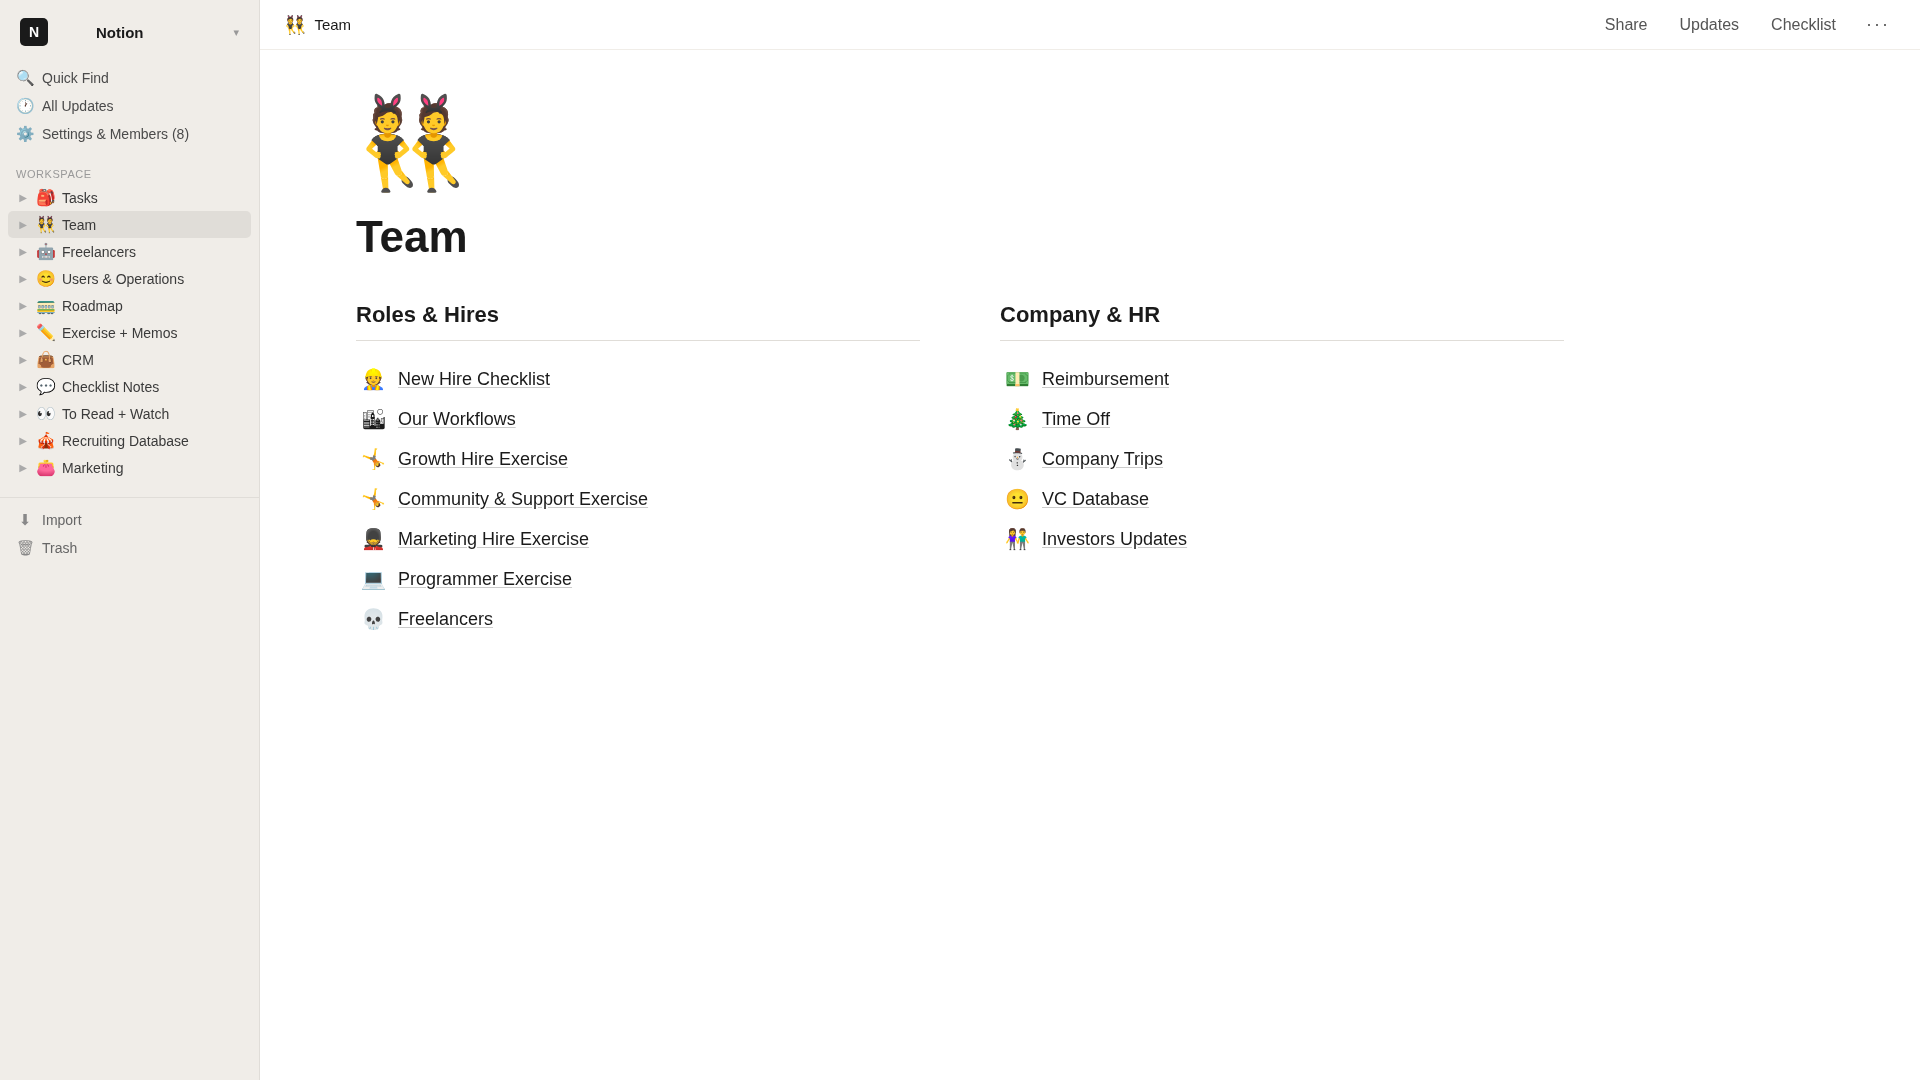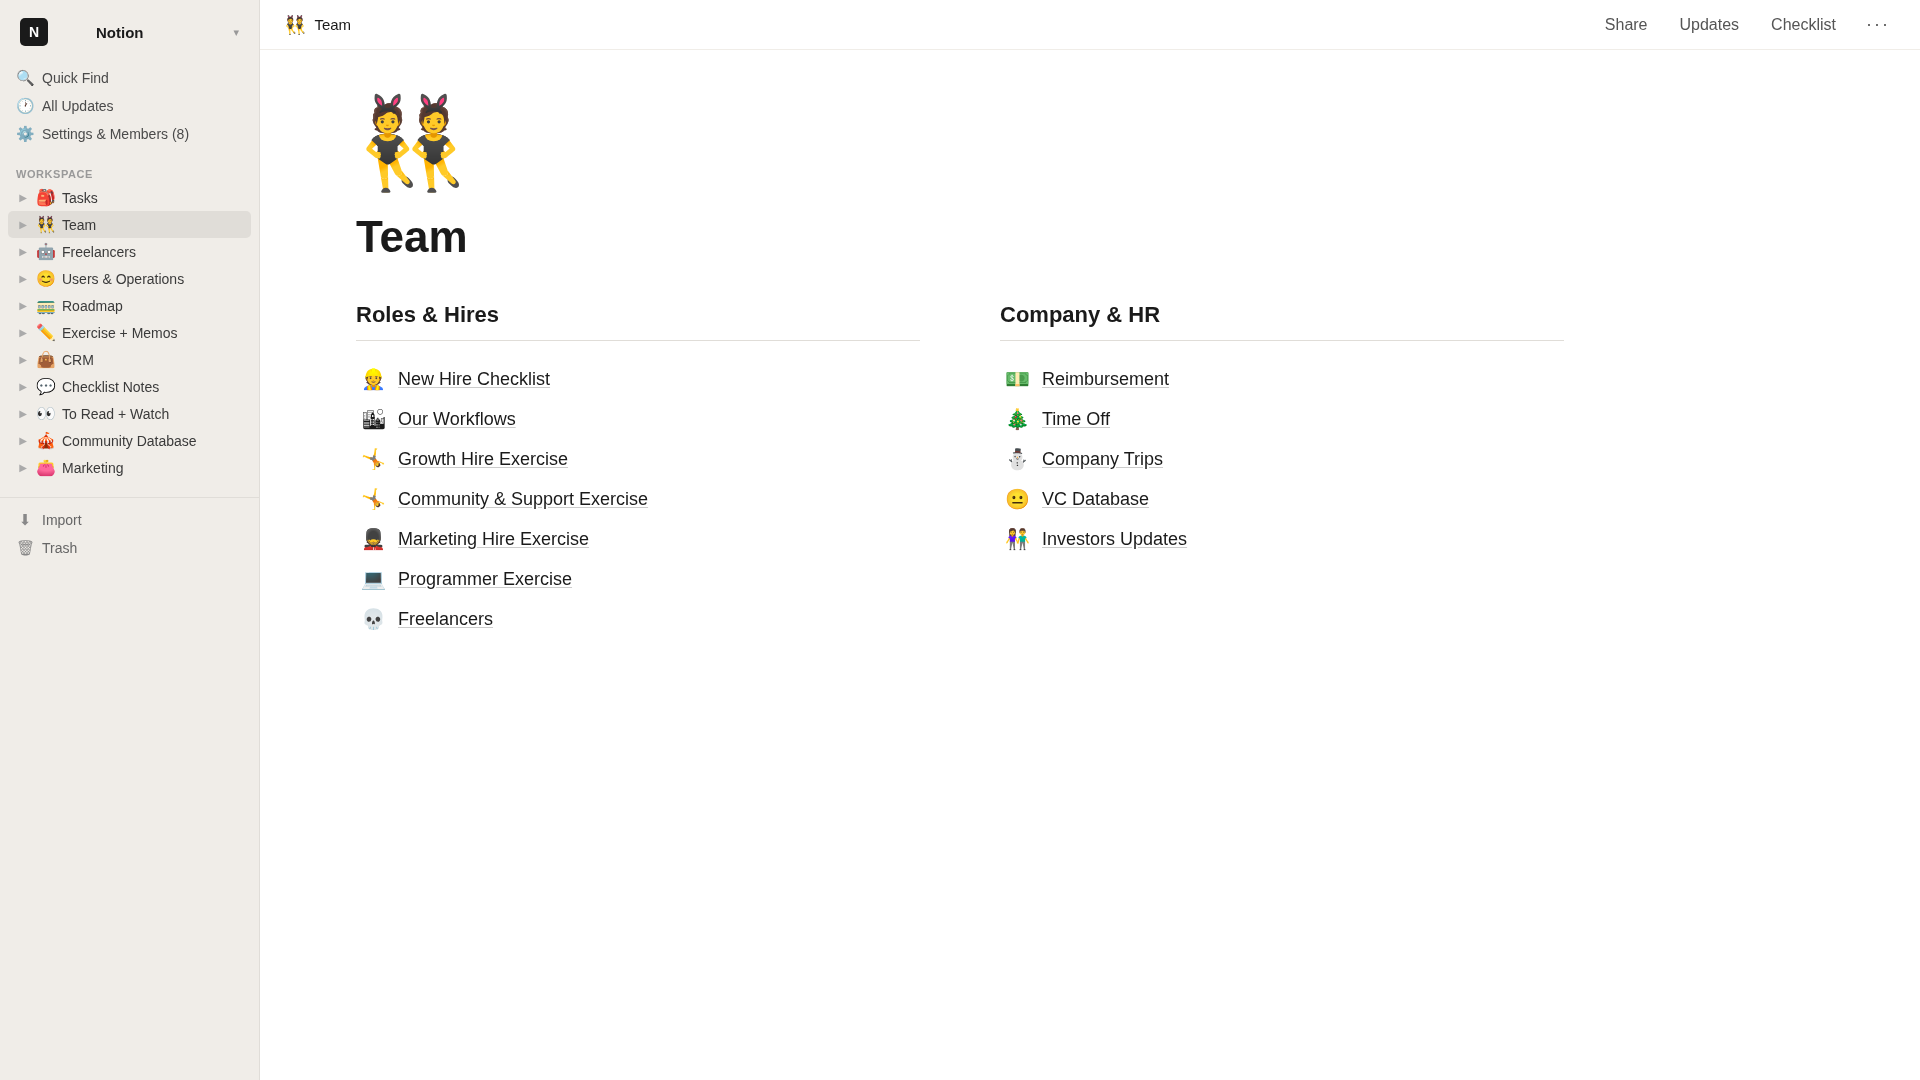--- a/index.html
+++ b/index.html
@@ -84,21 +84,21 @@
       font-size: 15px;
       color: #888;
       width: 18px;
       text-align: center;
       flex-shrink: 0;
     }
 
     .workspace-label {
       padding: 16px 16px 4px 16px;
       font-size: 11px;
-      font-weight: 700;
+      font-weight: 400;
       color: #999;
       letter-spacing: 0.05em;
       text-transform: uppercase;
     }
 
     .workspace-items {
       padding: 0 8px;
     }
 
     .workspace-item {
@@ -364,21 +364,21 @@
 
     <div class="workspace-item">
       <span class="ws-chevron">▶</span>
       <span class="ws-emoji">👀</span>
       <span>To Read + Watch</span>
     </div>
 
     <div class="workspace-item">
       <span class="ws-chevron">▶</span>
       <span class="ws-emoji">🎪</span>
-      <span>Community Database</span>
+      <span>Recruiting Database</span>
     </div>
 
     <div class="workspace-item">
       <span class="ws-chevron">▶</span>
       <span class="ws-emoji">👛</span>
       <span>Marketing</span>
     </div>
   </div>
 
   <div class="sidebar-bottom">

